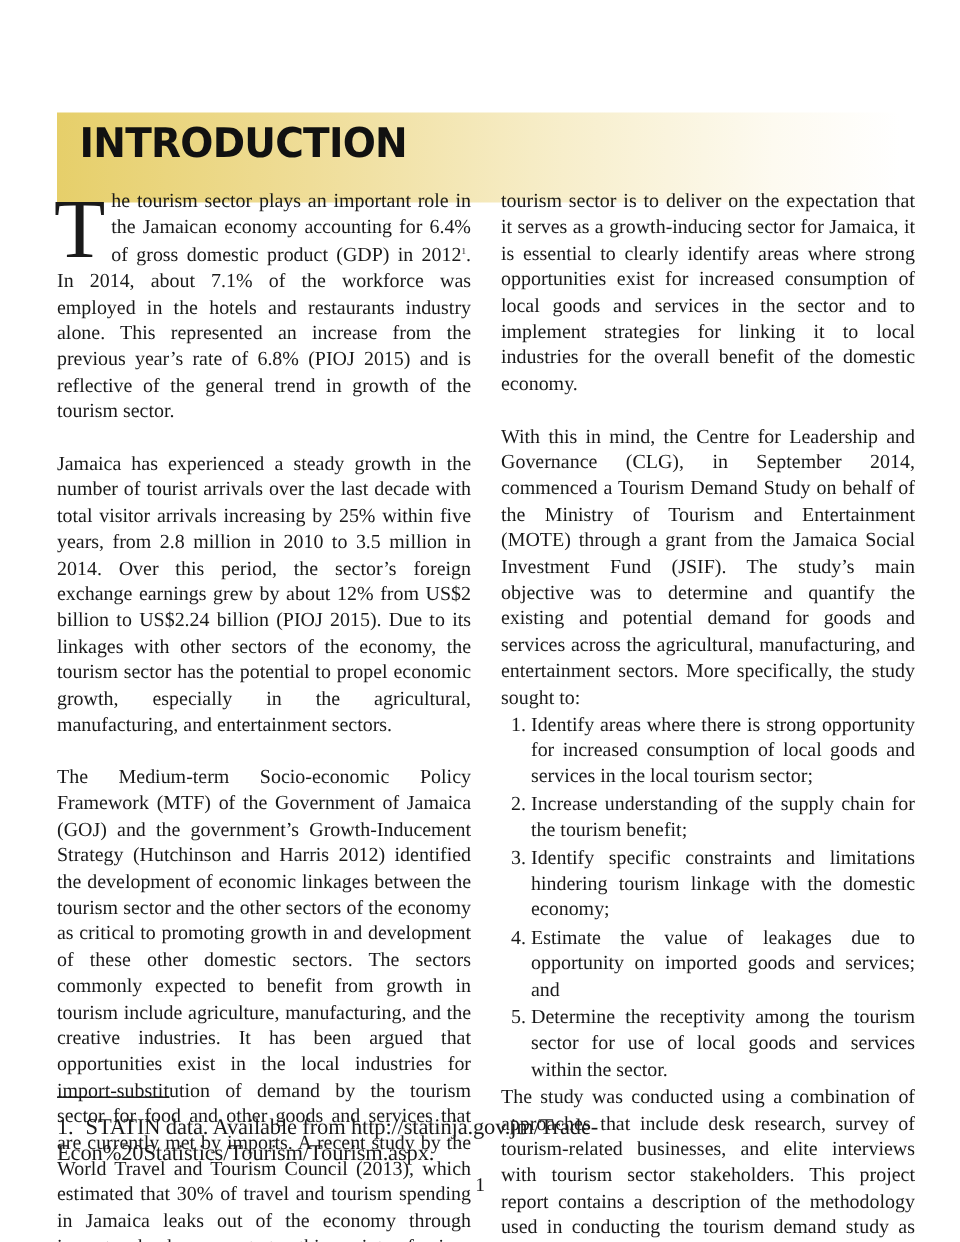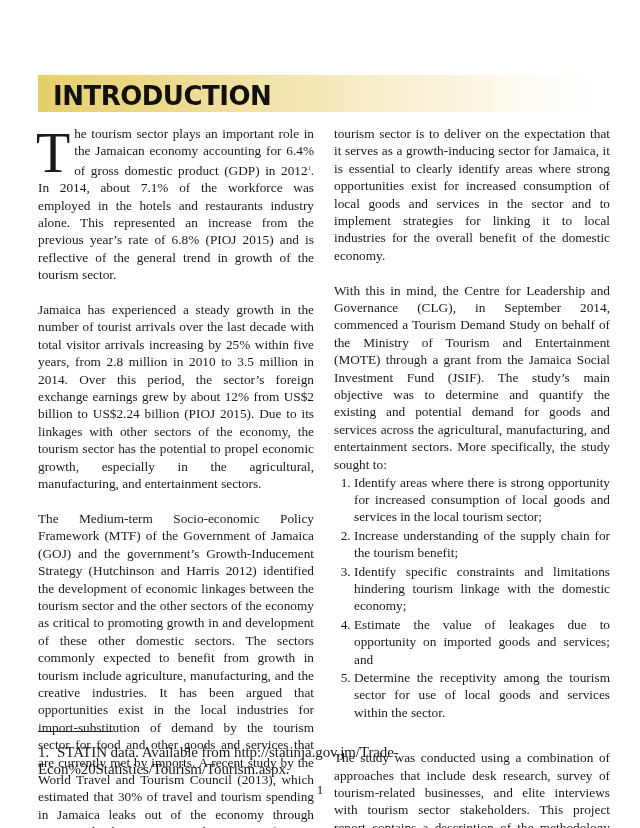--- a/index.html
+++ b/index.html
@@ -1,31 +1,31 @@
 <!DOCTYPE html>
 <html><head>
 <meta charset="utf-8">
 <style>
   html, body { margin: 0; padding: 0; background: #ffffff; }
   body { width: 640px; height: 828px; position: relative; overflow: hidden;
          font-family: "Liberation Serif", serif; color: #1a1a1a; }
-  .banner { position: absolute; left: 38px; top: 75px; width: 562px; height: 37px;
+  .banner { position: absolute; left: 38px; top: 75px; width: 562px; height: 60px;
             background: linear-gradient(to right, #e6cf6a 0%, #efdd98 30%, #f7eecb 60%, #fdfaf0 85%, #ffffff 100%); }
   .banner h1 { margin: 0; position: absolute; left: 15px; top: 6px;
                font-family: "DejaVu Sans", sans-serif; font-weight: 900; font-size: 26px;
                letter-spacing: -0.5px; color: #111; transform: scaleY(1.05); }
   .col { position: absolute; top: 125px; width: 276px; font-size: 13.3px; line-height: 17.4px;
          text-align: justify; }
   .col.left { left: 38px; }
   .col.right { left: 334px; }
   .col p { margin: 0 0 17.4px 0; }
   .dropcap { float: left; font-size: 56px; line-height: 44px; margin: 6px 4px 0 -2px;
              font-family: "Liberation Serif", serif; }
   sup { font-size: 6px; vertical-align: 5px; }
-  ol { margin: -17px 0 28px 0; padding-left: 20px; }
+  ol { margin: -17px 0 1px 0; padding-left: 20px; }
   ol li { padding-left: 0; margin: 0 0 1px 0; }
   .fn-rule { position: absolute; left: 38px; top: 731px; width: 75px; height: 1px; background: #222; }
   .footnote { position: absolute; left: 38px; top: 744px; font-size: 15px;
               font-family: "Liberation Serif", serif; letter-spacing: -0.1px; }
   .footnote .num { margin-right: 8px; }
   .page-num { position: absolute; left: 0; width: 640px; top: 782px; text-align: center; font-size: 13px; }
 </style>
 </head>
 <body>
 

